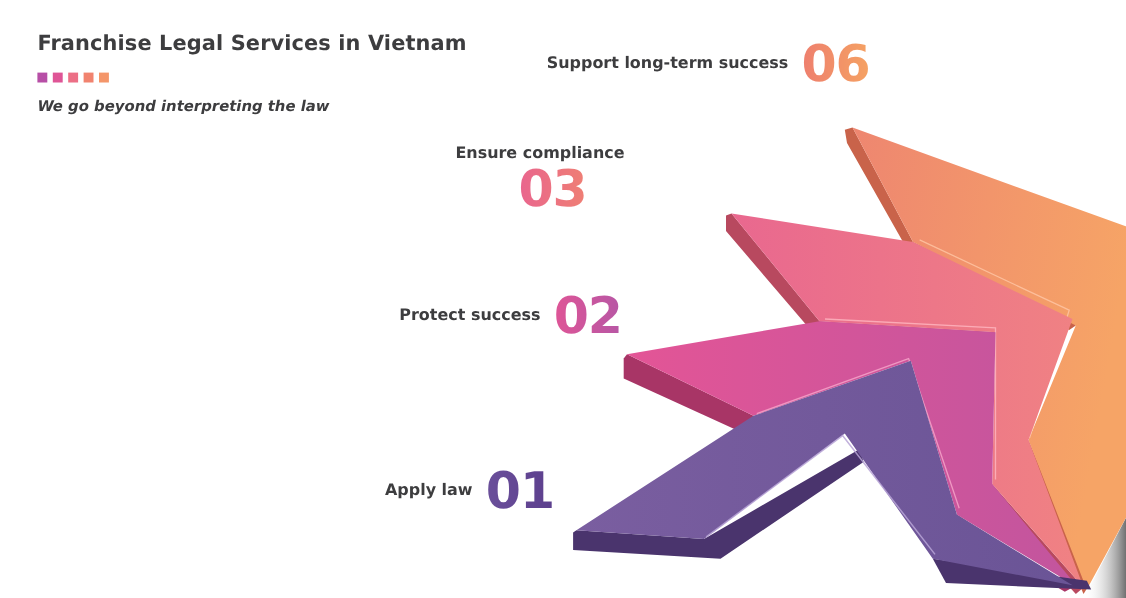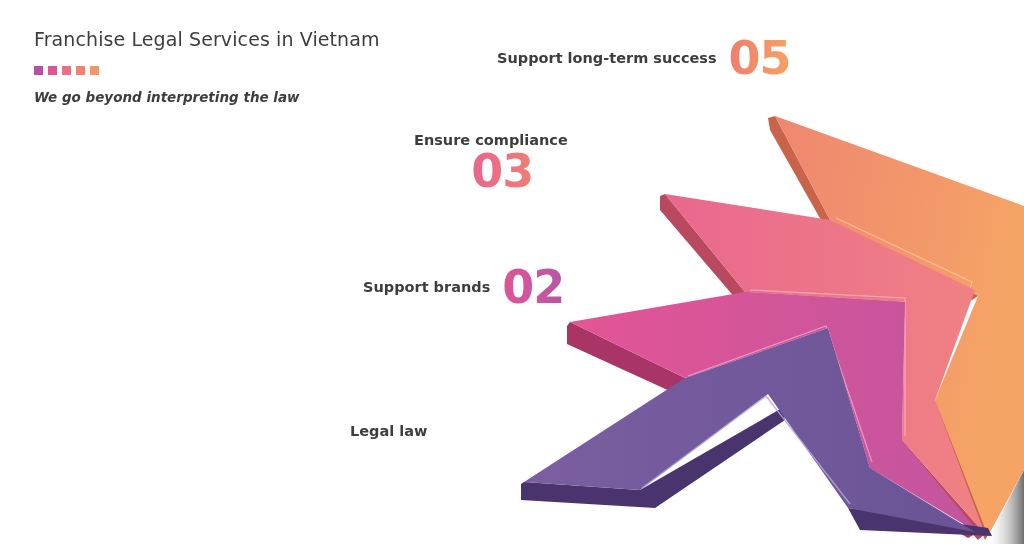--- a/index.html
+++ b/index.html
@@ -3,21 +3,21 @@
 <meta charset="utf-8">
 <style>
   html, body { margin: 0; padding: 0; }
   body {
     width: 1024px; height: 544px; overflow: hidden; position: relative;
     background: #ffffff;
     font-family: "DejaVu Sans", "Liberation Sans", sans-serif;
   }
   .title {
     position: absolute; left: 34px; top: 28px;
-    font-size: 19px; font-weight: normal; color: #3d3d3f; letter-spacing: 0.1px;
+    font-size: 19px; font-weight: bold; color: #3d3d3f; letter-spacing: 0.1px;
     white-space: nowrap;
   }
   .dots { position: absolute; left: 34px; top: 66px; display: flex; gap: 5px; }
   .dot { width: 9px; height: 9px; display: block; }
   .subtitle {
     position: absolute; left: 34px; top: 89px;
     font-size: 13.5px; font-weight: bold; color: #3d3d3f; white-space: nowrap; font-style: italic;
   }
   .step { position: absolute; display: flex; align-items: center; white-space: nowrap; }
   .step-label { font-size: 14.5px; font-weight: bold; color: #3d3d3f; }
@@ -99,25 +99,26 @@
   <g>
     <polygon points="521,484 524,482 640,490 782,408 785,420 655,508 521,500" fill="#4a346d"></polygon>
     <polygon points="848,508 988,528 992,536 860,530" fill="#4a346d"></polygon>
     <polygon points="524,482 685,378 828,328 870,468 975,532 848,508 768,394 640,490" fill="url(#gPurple)"></polygon>
     <polyline points="642,488 766,396 850,504" fill="none" stroke="#b7a3d6" stroke-width="1.4" opacity="0.85"></polyline>
   </g>
 </svg>
 
 <div class="step" id="step-4">
   <span class="step-label">Support long-term success</span>
-  <span class="step-num">05</span>
+  <span class="step-num">06</span>
 </div>
 <div class="step" id="step-3">
   <span class="step-label">Ensure compliance</span>
   <span class="step-num">03</span>
 </div>
 <div class="step" id="step-2">
-  <span class="step-label">Support brands</span>
+  <span class="step-label">Protect success</span>
   <span class="step-num">02</span>
 </div>
 <div class="step" id="step-1">
-  <span class="step-label">Legal law</span>
+  <span class="step-label">Apply law</span>
+  <span class="step-num">01</span>
 </div>
 
 </body></html>

